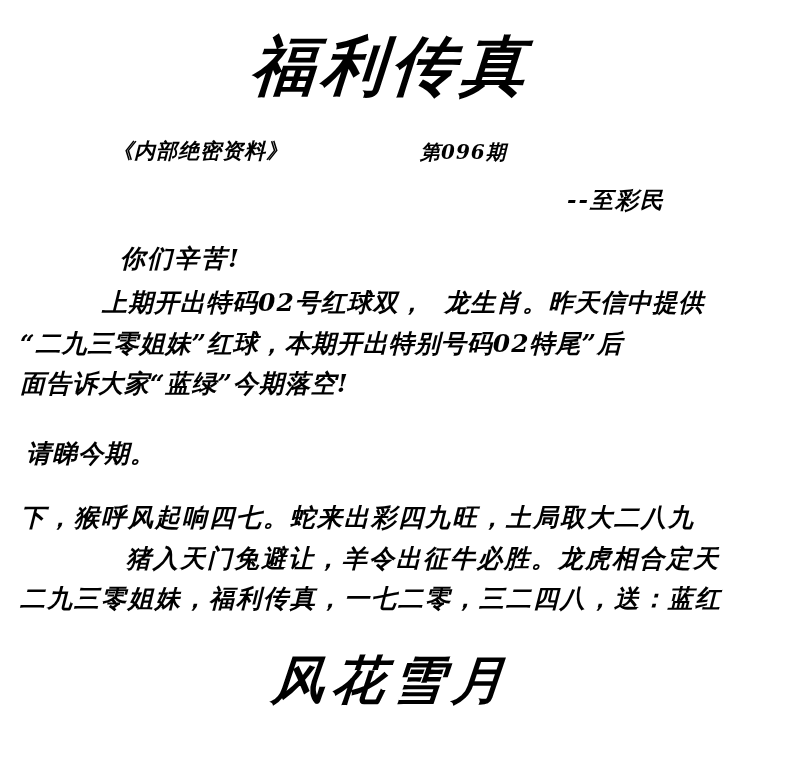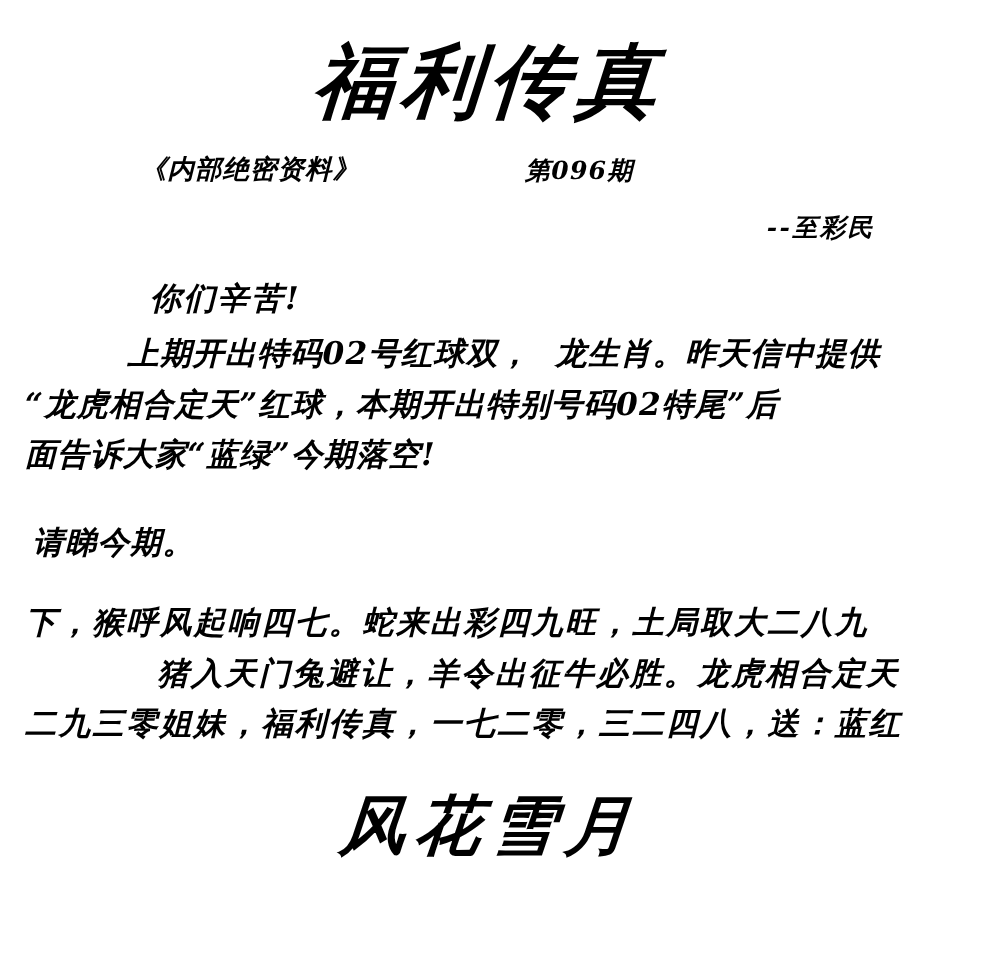--- a/index.html
+++ b/index.html
@@ -33,21 +33,21 @@
     margin: 0;
     padding-top: 32px;
     font-style: italic;
     transform: skewX(-4deg);
   }
 
   
   .subrow {
     position: relative;
     height: 34px;
-    margin-top: 22px;
+    margin-top: 38px;
   }
   .subtitle {
     position: absolute;
     left: 112px;
     top: 0;
     font-size: 21px;
     font-weight: bold;
     font-style: italic;
     letter-spacing: 1px;
     font-family: "DejaVu Serif", "Liberation Serif", serif;
@@ -57,23 +57,23 @@
     left: 420px;
     top: 2px;
     font-size: 20px;
     font-weight: bold;
     font-style: italic;
     letter-spacing: 1px;
     font-family: "DejaVu Serif", "Liberation Serif", serif;
   }
   .recipient {
     text-align: right;
-    padding-right: 85px;
+    padding-right: 120px;
     margin-top: 14px;
-    font-size: 20px;
+    font-size: 23px;
     font-weight: bold;
     font-style: italic;
     letter-spacing: 2px;
     font-family: "DejaVu Serif", "Liberation Serif", serif;
   }
 
   
   .salutation {
     margin-top: 24px;
     padding-left: 68px;
@@ -152,21 +152,21 @@
     <div class="issue">第096期</div>
   </div>
 
   <div class="recipient">--至彩民</div>
 
 
   <div class="greeting">你们辛苦!</div>
 
   <div class="body-block">
     <div class="body-line indent-1">上期开出特码02号红球双，  龙生肖。昨天信中提供</div>
-    <div class="body-line indent-0">“龙虎相合定天”红球，本期开出特别号码02特尾”后</div>
+    <div class="body-line indent-0">“二九三零姐妹”红球，本期开出特别号码02特尾”后</div>
     <div class="body-line indent-0">面告诉大家“蓝绿”今期落空!</div>
     <div class="body-line indent-2">请睇今期。</div>
   </div>
 
   <div class="verse-block">
     <div class="verse-line">下，猴呼风起响四七。蛇来出彩四九旺，土局取大二八九</div>
     <div class="verse-line verse-indent">猪入天门兔避让，羊令出征牛必胜。龙虎相合定天</div>
     <div class="verse-line">二九三零姐妹，福利传真，一七二零，三二四八，送：蓝红</div>
   </div>
 

